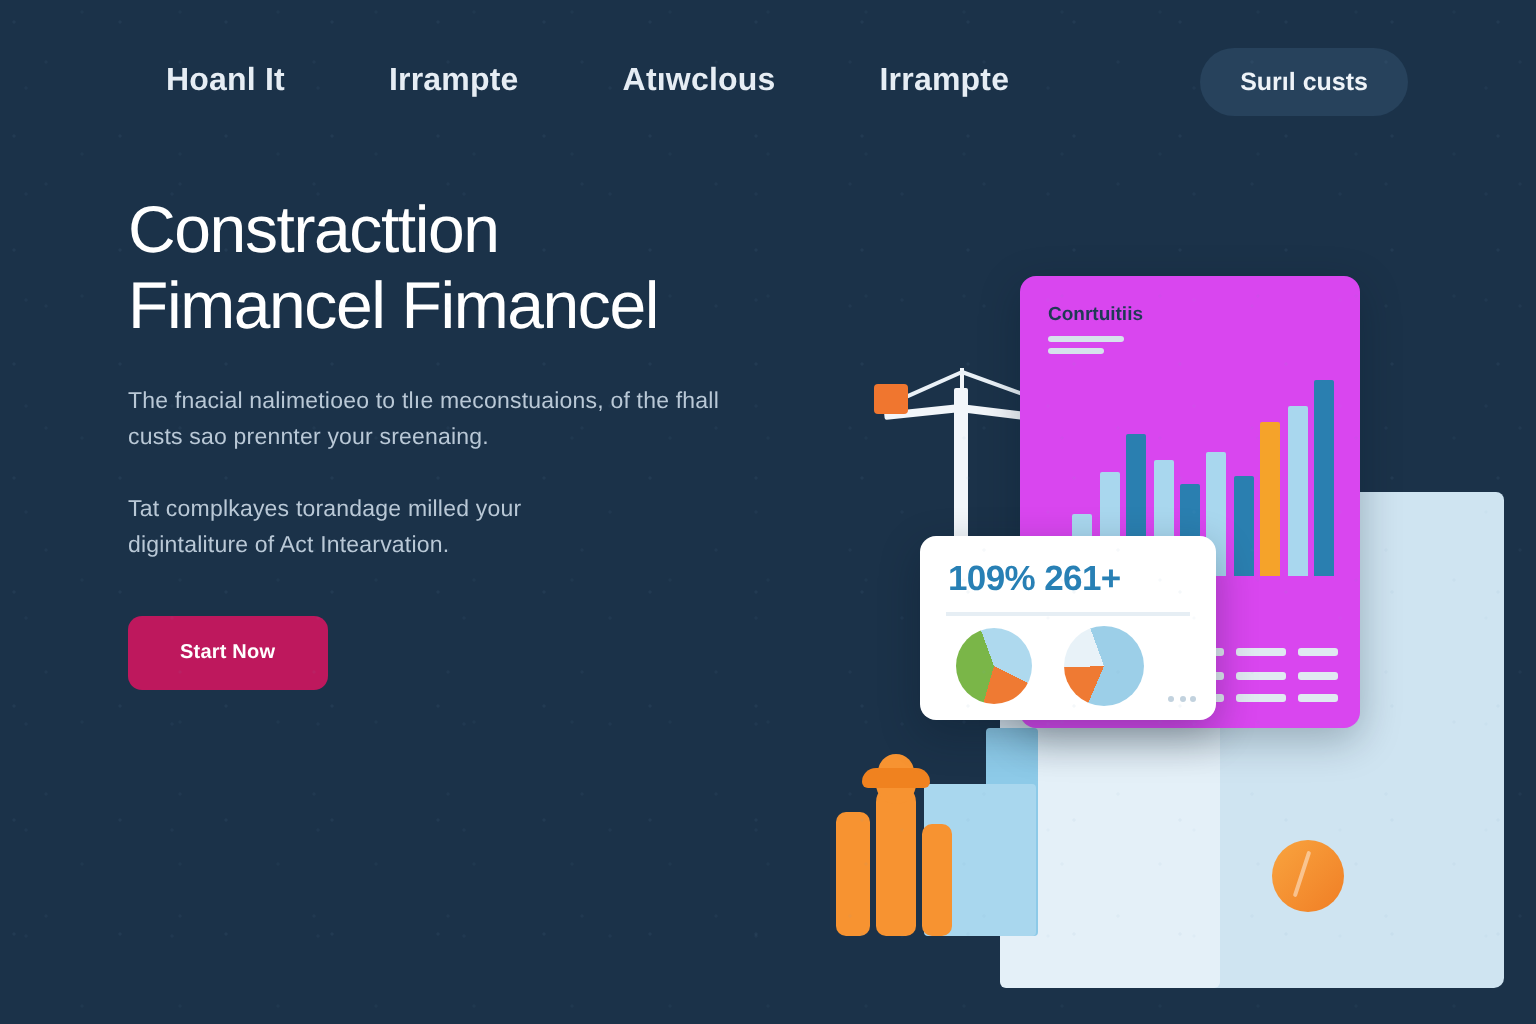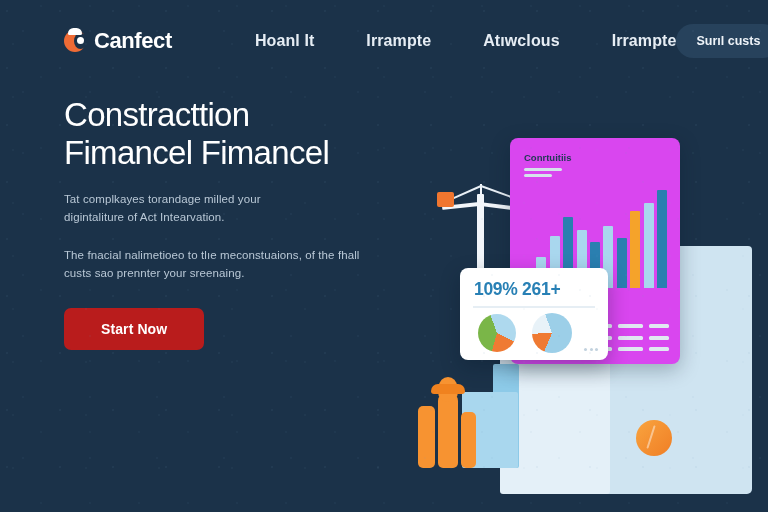--- a/index.html
+++ b/index.html
@@ -69,23 +69,23 @@
   }
   #headline .l2 { display:block; }
   .hero-para {
     color:#b9c8d6; font-size:11.5px; line-height:1.62;
     letter-spacing:.1px; max-width:306px;
   }
   #para-1 { margin-top:19px; }
   #para-2 { margin-top:17px; max-width:250px; }
   #cta-start {
     margin-top:25px; display:inline-block;
-    background:#b91c1c; color:#ffffff;
-    font-size:14px; font-weight:700; letter-spacing:.1px;
-    padding:13px 37px; border-radius:7px; border:none; cursor:pointer;
+    background:#be185d; color:#ffffff;
+    font-size:10px; font-weight:700; letter-spacing:.1px;
+    padding:13px 26px; border-radius:7px; border:none; cursor:pointer;
   }
 
   
   #illustration { position:absolute; left:400px; top:110px; width:368px; height:402px; z-index:10; }
 
   
   #crane { position:absolute; left:28px; top:62px; width:112px; height:120px; }
   .cr-mast { position:absolute; left:49px; top:22px; width:7px; height:80px; background:#f2f6fa; border-radius:1px; }
   .cr-base { position:absolute; left:45px; top:96px; width:15px; height:7px; background:#f2f6fa; border-radius:2px; }
   .cr-base2 { position:absolute; left:47px; top:102px; width:11px; height:6px; background:#dce6ef; border-radius:2px; }
@@ -178,47 +178,38 @@
   .pie { position:absolute; border-radius:50%; }
   #pie-1 { left:18px; top:46px; width:38px; height:38px; }
   #pie-2 { left:72px; top:45px; width:40px; height:40px; }
   #pie-dots { position:absolute; right:10px; bottom:9px; display:flex; gap:2.5px; align-items:center; }
   #pie-dots i { width:3px; height:3px; border-radius:50%; background:#c2d2de; display:block; }
 </style>
 </head>
 <body>
 
 <div id="header">
-  <div id="brand">
-    <span id="logo-mark">
-      <span class="ring"></span>
-        <span class="notch"></span>
-        <span class="dot"></span>
-        <span class="cap"></span>
-    </span>
-    <span id="brand-name">Canfect</span>
-  </div>
 
   <nav id="nav">
     <span class="nav-item">Hoanl It</span>
     <span class="nav-item">Irrampte</span>
     <span class="nav-item">Atıwclous</span>
     <span class="nav-item">Irrampte</span>
   </nav>
 
   <button id="header-cta">Surıl custs</button>
 </div>
 
 <div id="hero">
   <h1 id="headline">
     <span class="l1">Constracttion</span>
     <span class="l2">Fimancel Fimancel</span>
   </h1>
+  <p id="para-1" class="hero-para">The fnacial nalimetioeo to tlıe meconstuaions, of the fhall custs sao prennter your sreenaing.</p>
   <p id="para-2" class="hero-para">Tat complkayes torandage milled your digintaliture of Act Intearvation.</p>
-  <p id="para-1" class="hero-para">The fnacial nalimetioeo to tlıe meconstuaions, of the fhall custs sao prennter your sreenaing.</p>
   <button id="cta-start">Start Now</button>
 </div>
 
 <div id="illustration">
 
   <div id="building"></div>
   <div id="building-left"></div>
 
   <div id="crane">
     <span class="cr-apex"></span>

